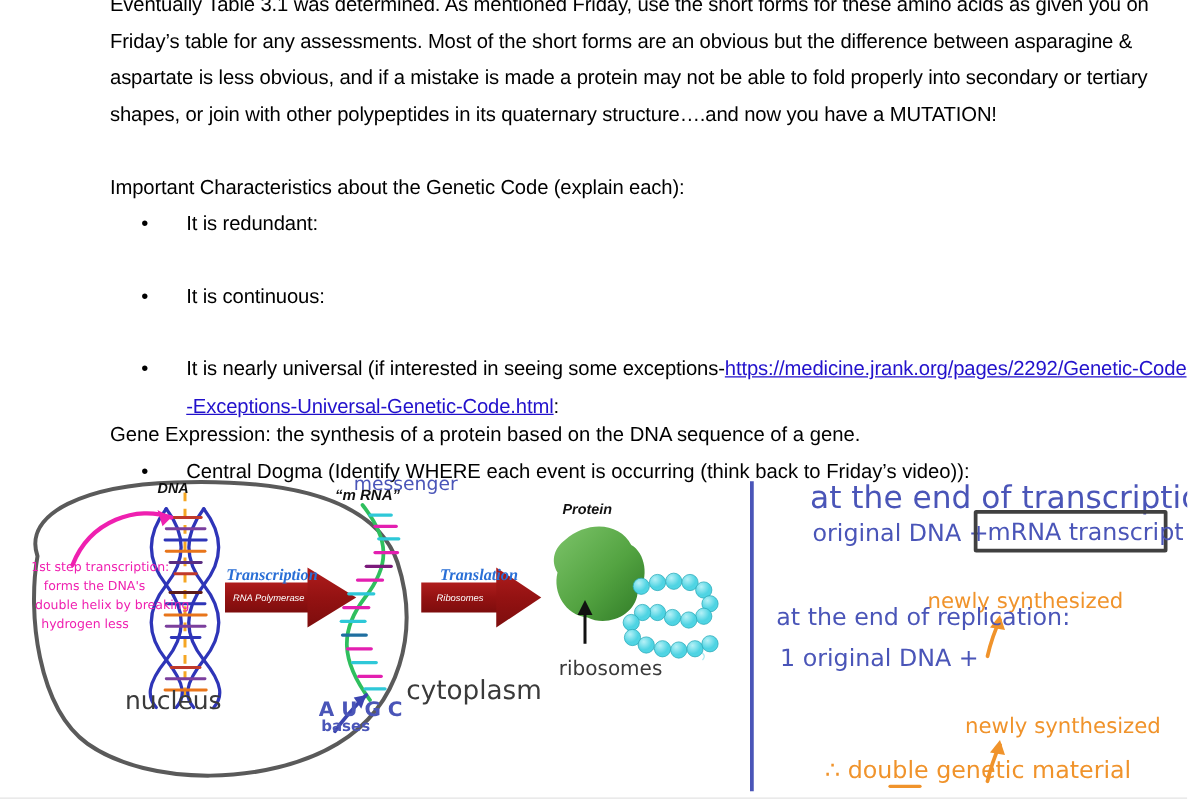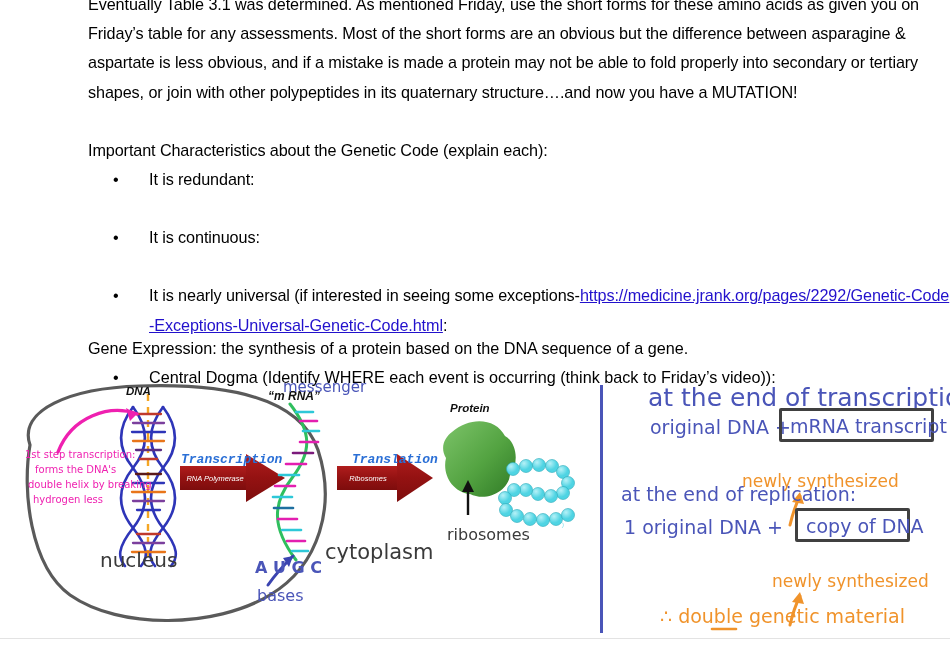--- a/index.html
+++ b/index.html
@@ -104,21 +104,21 @@
     border-radius: 2px;
     box-sizing: border-box;
   }
 
   .arrow-label-blue {
     position: absolute;
     color: #2a6fd6;
     font-style: italic;
     font-weight: bold;
     font-size: 13px;
-    font-family: Liberation Mono, monospace;
+    font-family: Liberation Serif, serif;
   }
   .arrow-sub {
     position: absolute;
     color: #ffffff;
     font-style: italic;
     font-size: 7.5px;
     font-family: "Liberation Sans", sans-serif;
     text-align: center;
   }
   .label-bold-italic {
@@ -302,37 +302,34 @@
 
     <div class="arrow-label-blue" style="left:352px; top:72px;">Translation</div>
     <div class="arrow-sub" style="left:338px; top:94px; width:60px;">Ribosomes</div>
 
     <div class="hand ink-dark" style="left:100px; top:168px; font-size:20px;">nucleus</div>
     <div class="hand ink-dark" style="left:325px; top:160px; font-size:21px;">cytoplasm</div>
     <div class="hand ink-dark" style="left:447px; top:145px; font-size:16px;">ribosomes</div>
 
     <div class="hand ink-blue" style="left:283px; top:-2px; font-size:15px;">messenger</div>
     <div class="hand ink-blue" style="left:255px; top:178px; font-size:16px; font-weight:bold;">A U G C</div>
-    <div class="hand ink-blue" style="left:257px; top:206px; font-size:16px;">bases</div>
+    <div class="hand ink-blue" style="left:257px; top:194px; font-size:12px;font-weight:bold;">bases</div>
 
     <div class="hand ink-pink" style="left:25px; top:69px; font-size:10px;">1st step transcription:</div>
     <div class="hand ink-pink" style="left:35px; top:84px; font-size:10px;">forms the DNA's</div>
     <div class="hand ink-pink" style="left:28px; top:99px; font-size:10px;">double helix by breaking</div>
     <div class="hand ink-pink" style="left:33px; top:114px; font-size:10px;">hydrogen less</div>
 
     <div class="hand ink-blue" style="left:648px; top:3px; font-size:25px;">at the end of  transcription:</div>
     <div class="hand ink-blue" style="left:650px; top:36px; font-size:19px;">original DNA   +</div>
     <div class="note-box" style="left:779px; top:28px; width:155px; height:34px;">
       <div class="hand ink-blue" style="left:8px; top:4px; font-size:19px;">mRNA transcript</div>
     </div>
     <div class="hand ink-orange" style="left:742px; top:91px; font-size:17px;">newly synthesized</div>
 
     <div class="hand ink-blue" style="left:621px; top:103px; font-size:19px;">at the end of  replication:</div>
     <div class="hand ink-blue" style="left:624px; top:136px; font-size:19px;">1 original DNA   +</div>
-    <div class="note-box" style="left:795px; top:128px; width:115px; height:34px;">
-      <div class="hand ink-blue" style="left:8px; top:4px; font-size:19px;">copy of DNA</div>
-    </div>
     <div class="hand ink-orange" style="left:772px; top:191px; font-size:17px;">newly synthesized</div>
     <div class="hand ink-orange" style="left:660px; top:225px; font-size:19px;">∴ double genetic material</div>
   </div>
 
   <div id="bottomrule"></div>
 </div>
 
 </body></html>

